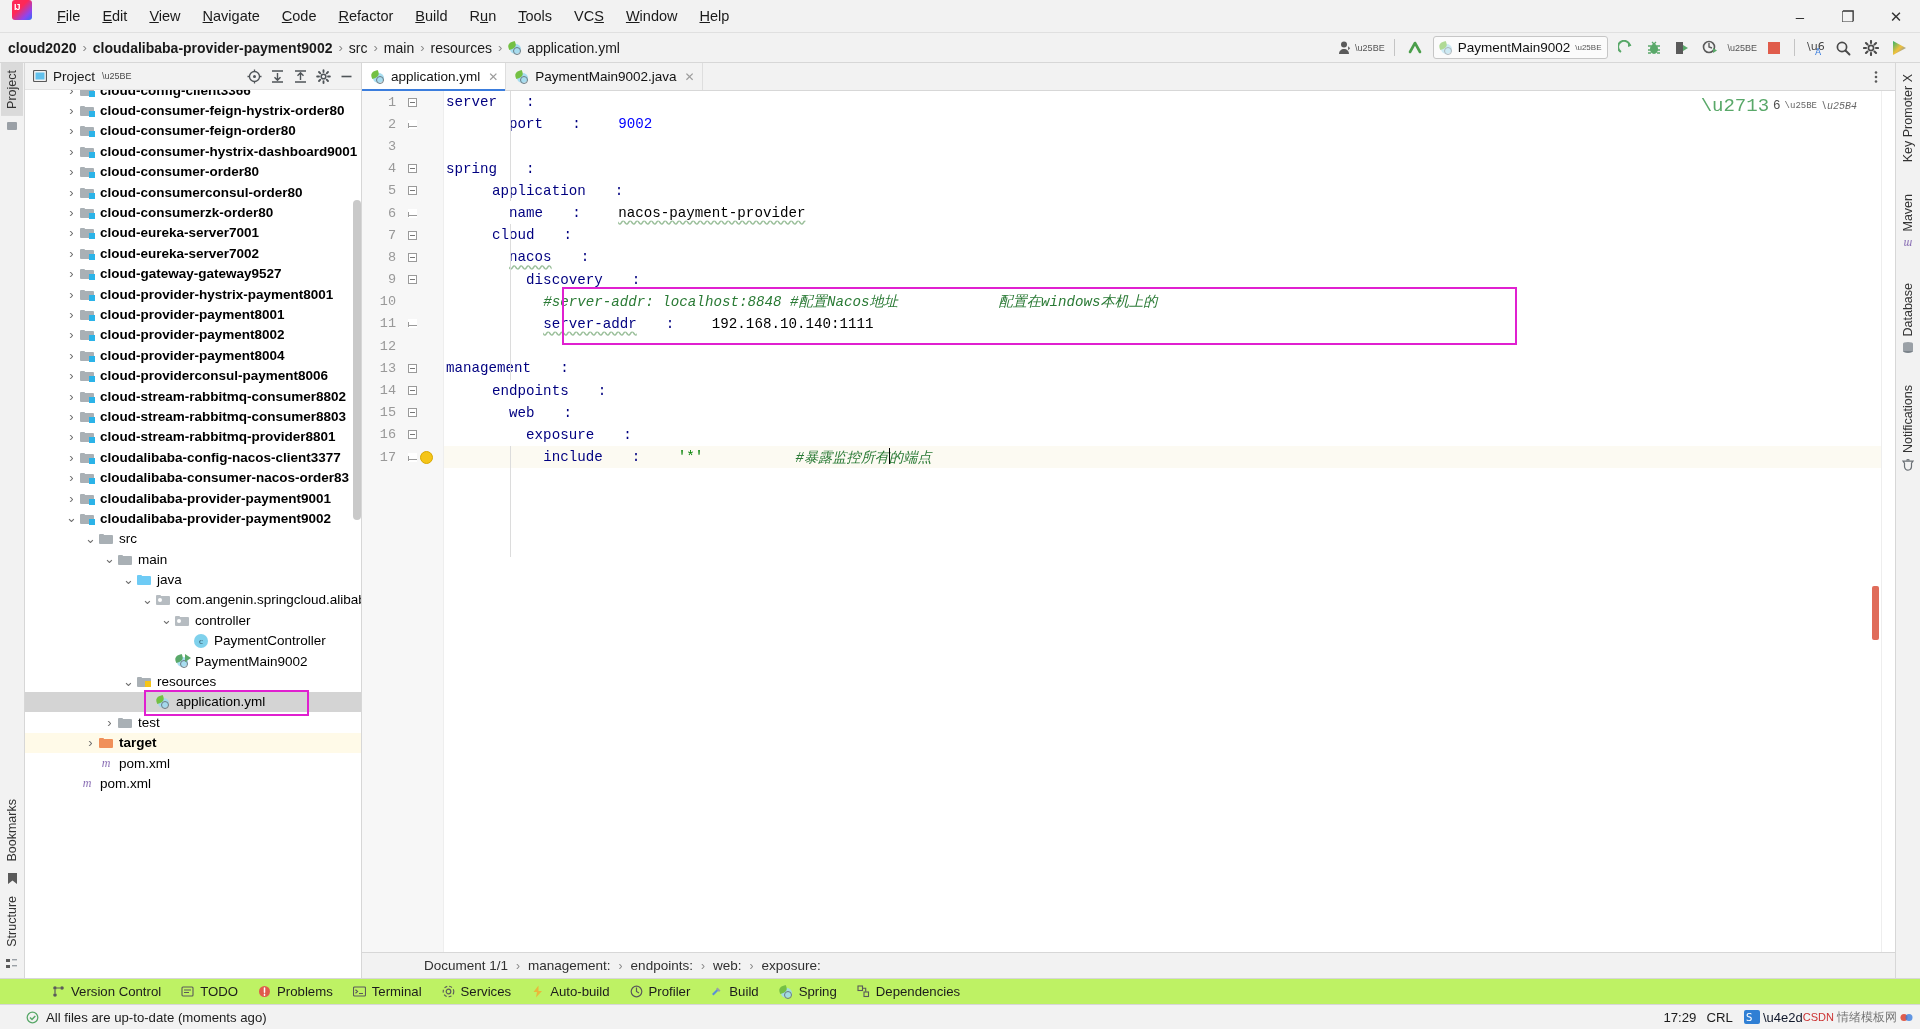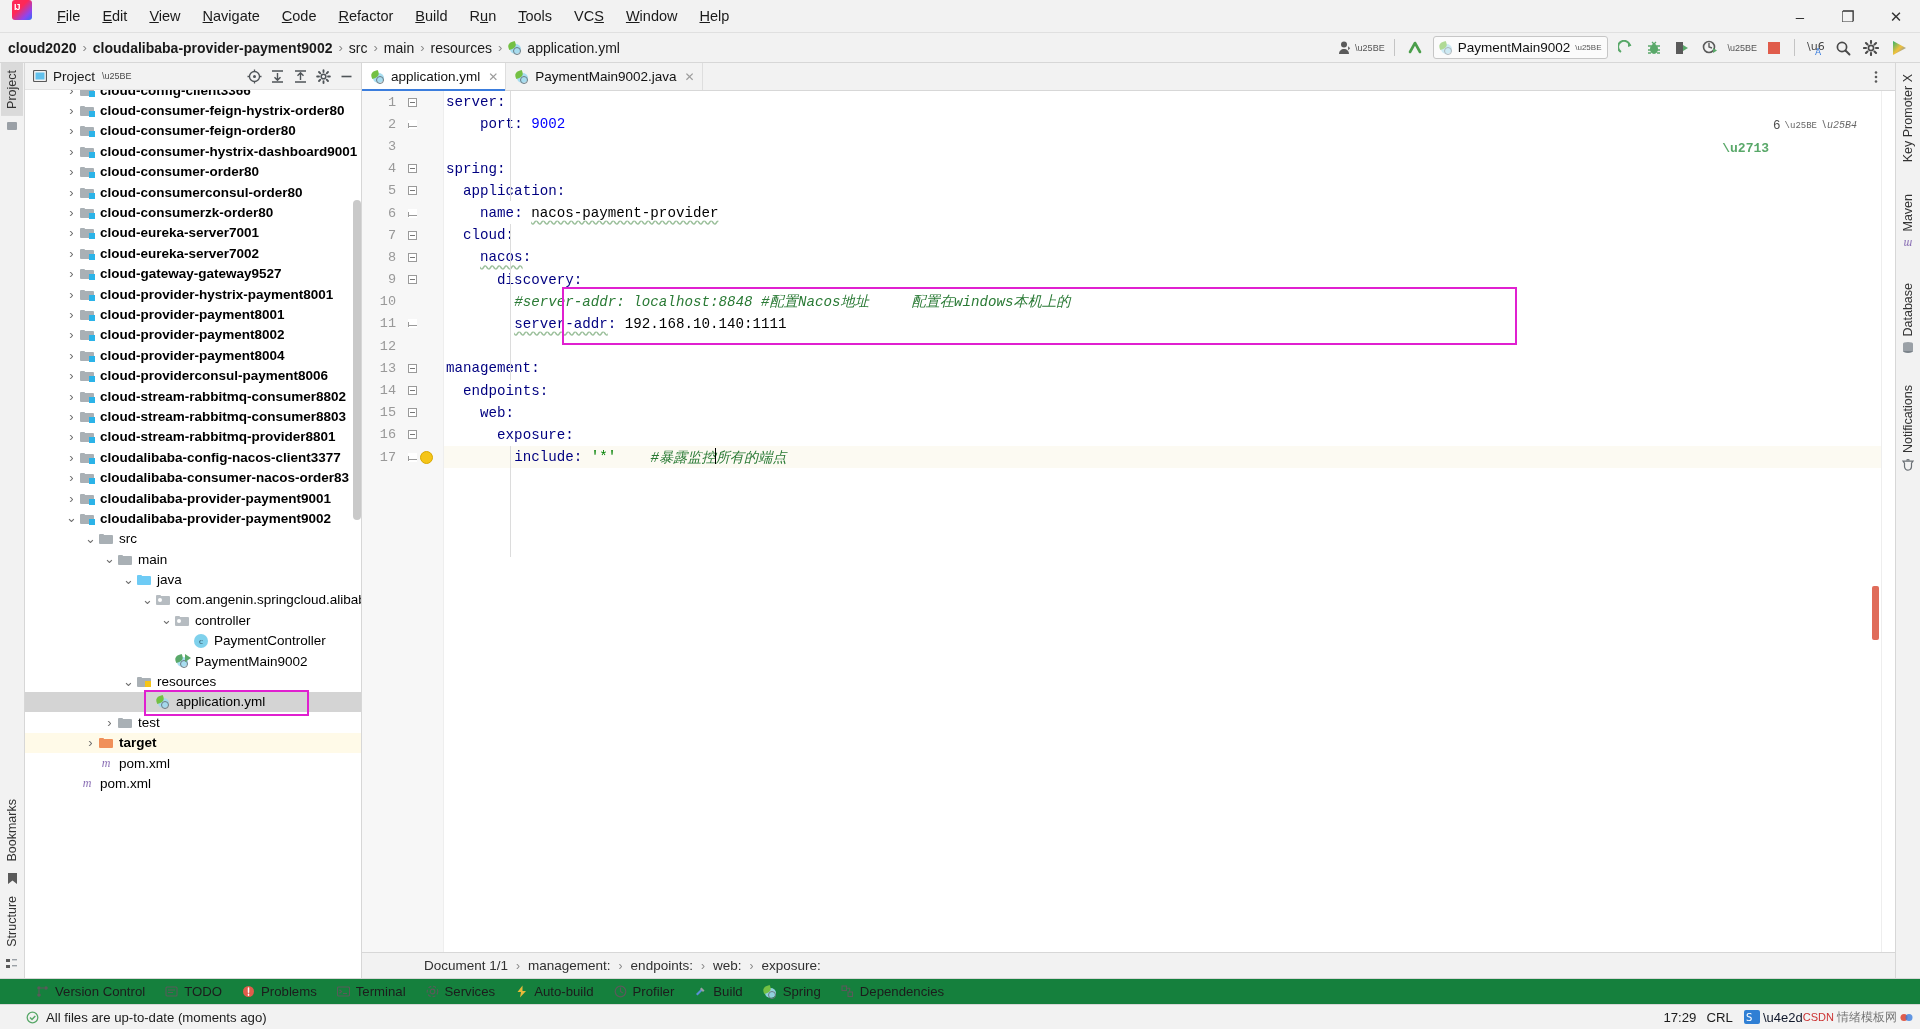--- a/index.html
+++ b/index.html
@@ -243,21 +243,21 @@
   }
   .bulb {
     position: absolute; left: 58px; width: 13px; height: 13px; border-radius: 50%;
     background: #f5c518; border: 1px solid #d9a800;
   }
 
   .code {
     flex: 1 1 auto; position: relative; background: #fff; overflow: hidden;
     font-family: "Liberation Mono", monospace; font-size: 14.2px;
   }
-  .cline { height: 22.2px; display: flex; align-items: center; white-space: pre; padding-left: 2px; }
+  .cline { height: 22.2px; display: flex; align-items: center; white-space: pre; padding-left: 2px; gap: 29px; }
   .cline.hl { background: #fcfaf2; }
   .indent-guide {
     position: absolute; width: 1px; background: #dcdcdc; z-index: 1;
   }
   .k { color: #000080; }
   .val { color: #0000ff; }
   .str { color: #008000; }
   .cmt-g { color: #2a7a35; font-style: italic; }
   .wavy { text-decoration: underline; text-decoration-style: wavy; text-decoration-color: #9bbf9b; text-underline-offset: 3px; }
   .caret-bar {
@@ -271,36 +271,36 @@
 
   
   .markers {
     width: 14px; flex: 0 0 14px; background: #fff; border-left: 1px solid #eee; position: relative;
   }
 
   .inspect-badge {
     position: absolute; right: 24px; top: 4px; display: flex; align-items: center; gap: 4px;
     font-size: 12.5px; color: #4d4d4d; z-index: 8;
   }
-  .check-ok { color: #59a869; font-size: 13px; font-weight: bold; margin-top: 46px; }
+  .check-ok { color: #59a869; font-size: 19px; font-weight: normal; }
   .editor-scroll-mini {
     position: absolute; right: 2px; width: 7px; background: #e06c5a; border-radius: 2px; z-index: 9;
   }
 
   
   .doc-crumbs {
     height: 26px; background: #f2f2f2; border-top: 1px solid #d7d7d7; display: flex;
     align-items: center; padding-left: 62px; flex: 0 0 26px; font-size: 13.5px; color: #303030;
   }
   .doc-crumbs .sep { color: #8a8a8a; margin: 0 8px; font-size: 12px; }
 
   
   .toolwin-bar {
-    height: 26px; background: #15803d; border-top: 1px solid #d7d7d7;
-    display: flex; align-items: center; flex: 0 0 26px; padding-left: 26px; gap: 0px;
+    height: 26px; background: #bef264; border-top: 1px solid #d7d7d7;
+    display: flex; align-items: center; flex: 0 0 26px; padding-left: 42px; gap: 0px;
   }
   .tw {
     display: flex; align-items: center; gap: 6px; padding: 0 10px; height: 26px;
     font-size: 13.2px; color: #1c1c1c;
   }
 
   
   .statusbar {
     height: 25px; background: #f2f2f2; border-top: 1px solid #d7d7d7;
     display: flex; align-items: center; flex: 0 0 25px; padding: 0 6px 0 26px;

